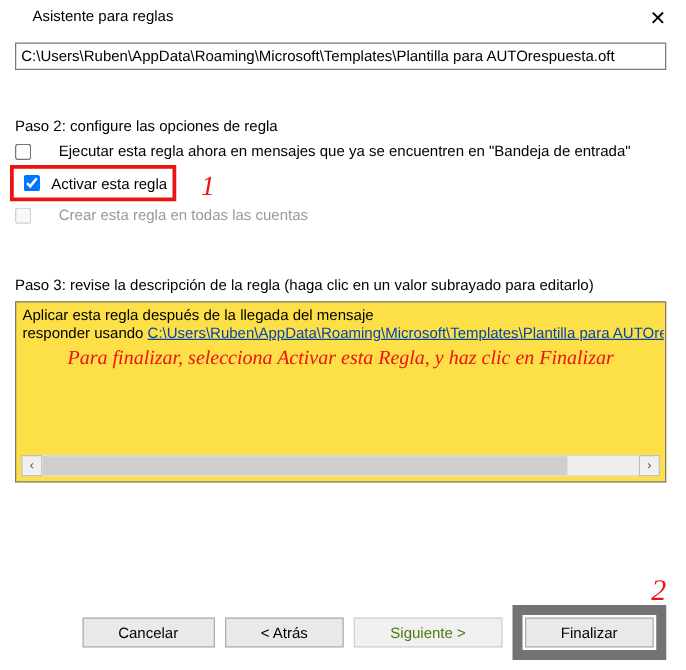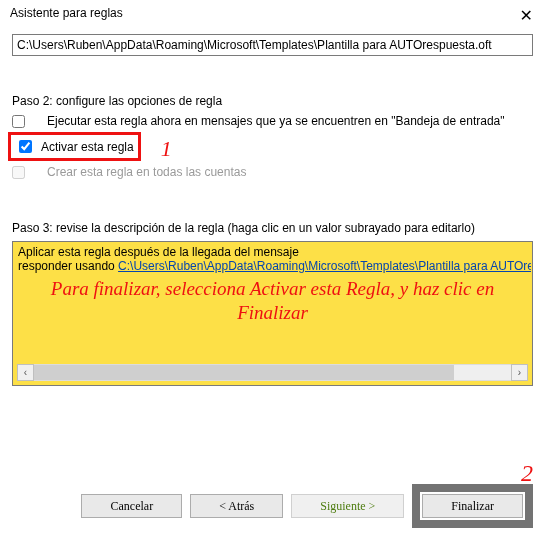--- a/index.html
+++ b/index.html
@@ -12,20 +12,21 @@
     width: 549px;
     height: 536px;
     position: relative;
     overflow: hidden;
   }
   .titlebar {
     display: flex;
     justify-content: space-between;
     align-items: flex-start;
     padding: 6px 10px 0 10px;
+    margin-left: 16px;
   }
   .titlebar .title { font-size: 12px; }
   .close-x {
     font-size: 16px;
     line-height: 1;
     padding: 2px 6px;
     cursor: pointer;
   }
   .content { padding: 8px 12px 0 12px; }
   .subtitle { margin: 6px 0 18px 0; }
@@ -91,21 +92,21 @@
     white-space: nowrap;
   }
   .overlay-text {
     position: absolute;
     top: 34px;
     left: 8px;
     right: 8px;
     color: #e11;
     font-style: italic;
     font-family: Georgia, "Times New Roman", serif;
-    font-size: 19px;
+    font-size: 16px;
     line-height: 1.25;
     text-align: center;
   }
   .hscroll {
     position: absolute;
     left: 4px; right: 4px; bottom: 4px;
     height: 17px;
     display: flex;
     align-items: stretch;
   }
@@ -148,21 +149,21 @@
     right: 16px;
     display: flex;
     gap: 8px;
     align-items: center;
   }
   .btn {
     min-width: 82px;
     height: 24px;
     background: #e9e9e9;
     border: 1px solid #acacac;
-    font-family: Liberation Serif, serif;
+    font-family: Liberation Sans, sans-serif;
     font-size: 12px;
     cursor: pointer;
     padding: 0 28px;
   }
   .btn.disabled {
     color: #4d7c0f;
     background: #f0f0f0;
     border-color: #d0d0d0;
     cursor: default;
   }

